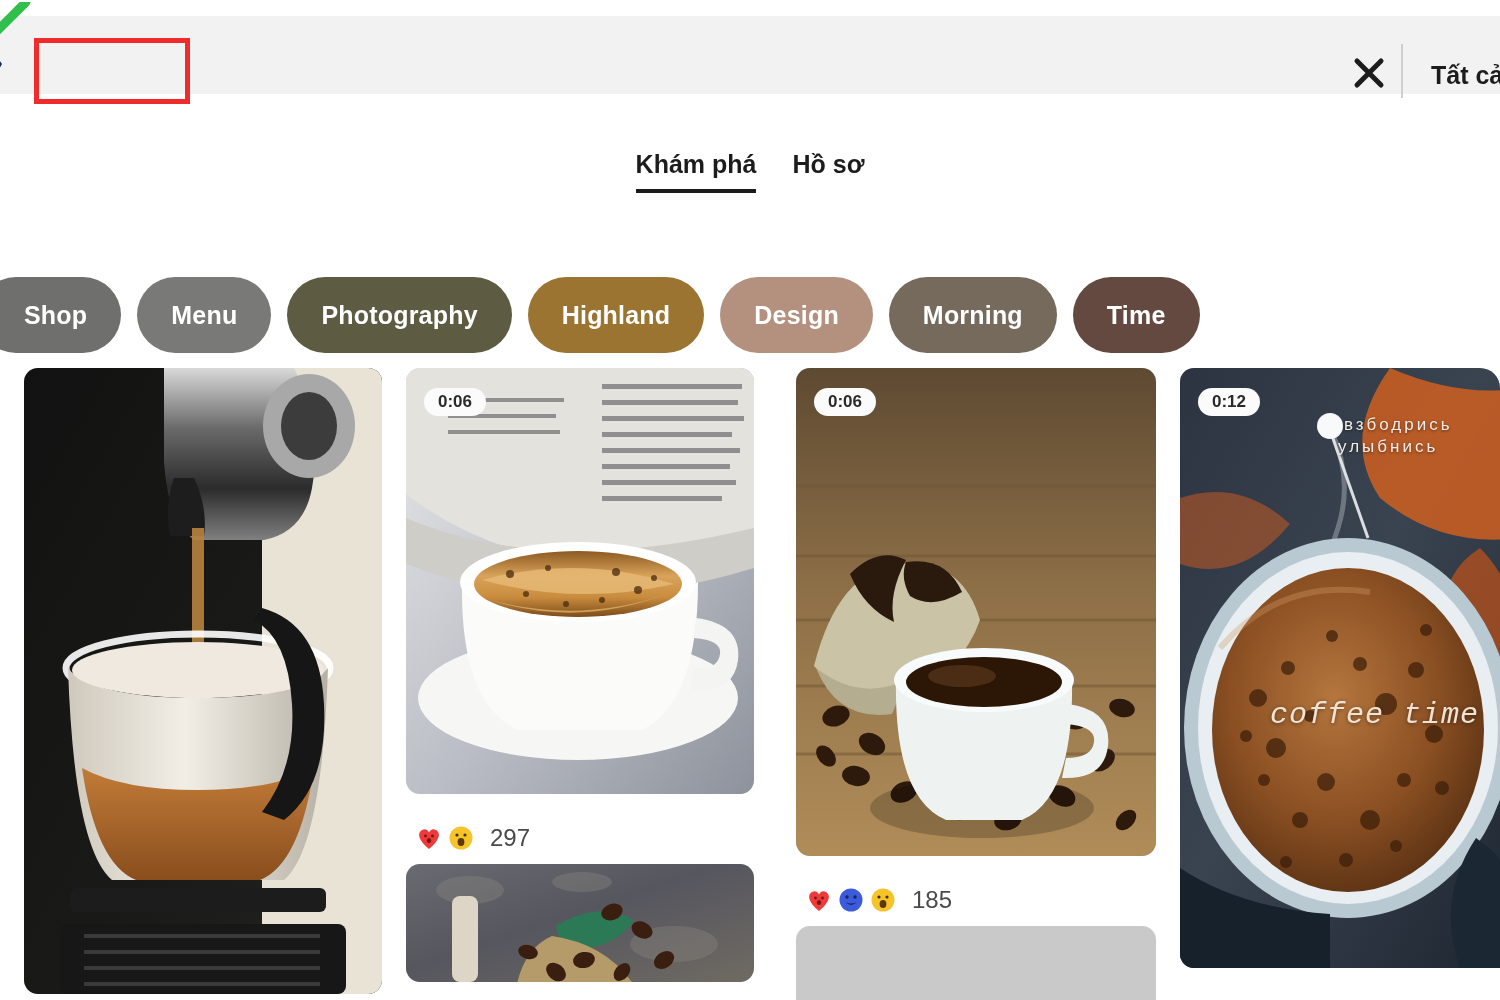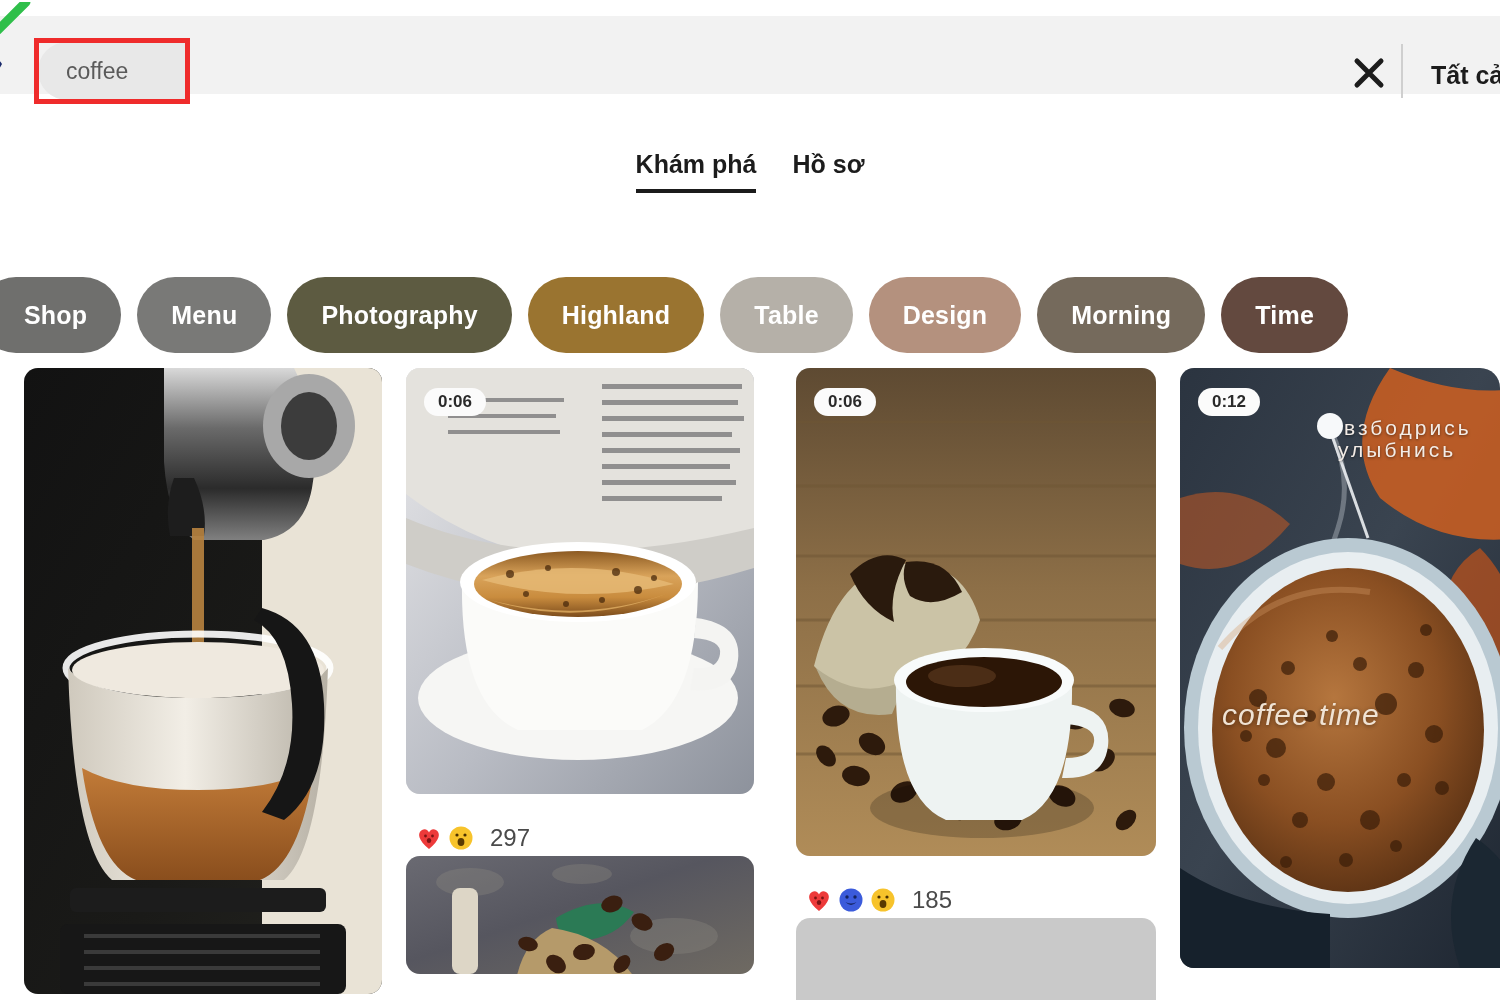--- a/index.html
+++ b/index.html
@@ -109,60 +109,58 @@
   }
   .dur-badge {
     position:absolute; left:18px; top:20px;
     background:#fbfbfb; color:#2a2a2a;
     font-size:17px; font-weight:bold;
     padding:4px 14px; border-radius:16px;
     z-index:4;
   }
   .reactions {
     display:flex; align-items:center; gap:6px;
-    padding:16px 4px 4px 10px;
+    padding:16px 4px 12px 10px;
   }
   .emo { width:26px; height:26px; display:block; }
   .react-count {
     font-size:24px; color:#4a4a4a; margin-left:10px;
     font-family:"Liberation Sans", sans-serif;
   }
   .skeleton {
     width:100%; height:140px; background:#c9c9c9;
     border-radius:14px;
   }
   .overlay-text {
     position:absolute; color:#f3ece6;
-    font-size:21px; letter-spacing:3px; z-index:3;
+    font-size:17px; letter-spacing:3px; z-index:3;
     text-shadow:0 1px 3px rgba(0,0,0,.5);
     line-height:1.5;
   }
   .overlay-script {
     position:absolute; color:#f0e3d4; z-index:3;
-    font-family:Liberation Sans, sans-serif; font-style:italic;
+    font-family:Liberation Mono, monospace; font-style:italic;
     font-size:30px; text-shadow:0 1px 4px rgba(0,0,0,.45);
     letter-spacing:1px;
+    margin-left:48px;
   }
   svg { display:block; }
 </style>
 </head>
 <body>
 
 <div class="searchbar">
 
   <span class="logo-mark">
     <svg width="80" height="90" viewBox="0 0 80 90">
       <path d="M6 34 L40 0" stroke="#2fbf4a" stroke-width="9" fill="none" stroke-linecap="round"></path>
       <path d="M2 60 Q10 52 16 62 L8 76 Z" fill="#1a2a6b"></path>
     </svg>
   </span>
 
-  <div class="search-field-wrap">
-    <input class="search-field" type="text" value="coffee" placeholder="coffee" style="">
-  </div>
 
   <div class="search-highlight"></div>
 
   <button class="clear-btn">
     <span>
       <svg width="34" height="34" viewBox="0 0 34 34">
         <path d="M5 5 L29 29 M29 5 L5 29" stroke="#1c1c1c" stroke-width="5" stroke-linecap="round"></path>
       </svg>
     </span>
   </button>
@@ -175,21 +173,20 @@
 <div class="tabs">
   <button class="tab active">Khám phá</button>
   <button class="tab">Hồ sơ</button>
 </div>
 
 <div class="chips">
   <button class="chip" style="background: rgb(111, 111, 109);">Shop</button>
   <button class="chip" style="background: rgb(121, 121, 119);">Menu</button>
   <button class="chip" style="background: rgb(93, 91, 65);">Photography</button>
   <button class="chip" style="background: rgb(154, 116, 48);">Highland</button>
-  <button class="chip" style="background: rgb(181, 176, 168);">Table</button>
   <button class="chip" style="background: rgb(180, 145, 126);">Design</button>
   <button class="chip" style="background: rgb(117, 106, 92);">Morning</button>
   <button class="chip" style="background: rgb(99, 73, 63);">Time</button>
 
 </div>
 
 <div class="grid">
 
   <div class="col col1">
     <div class="card">

